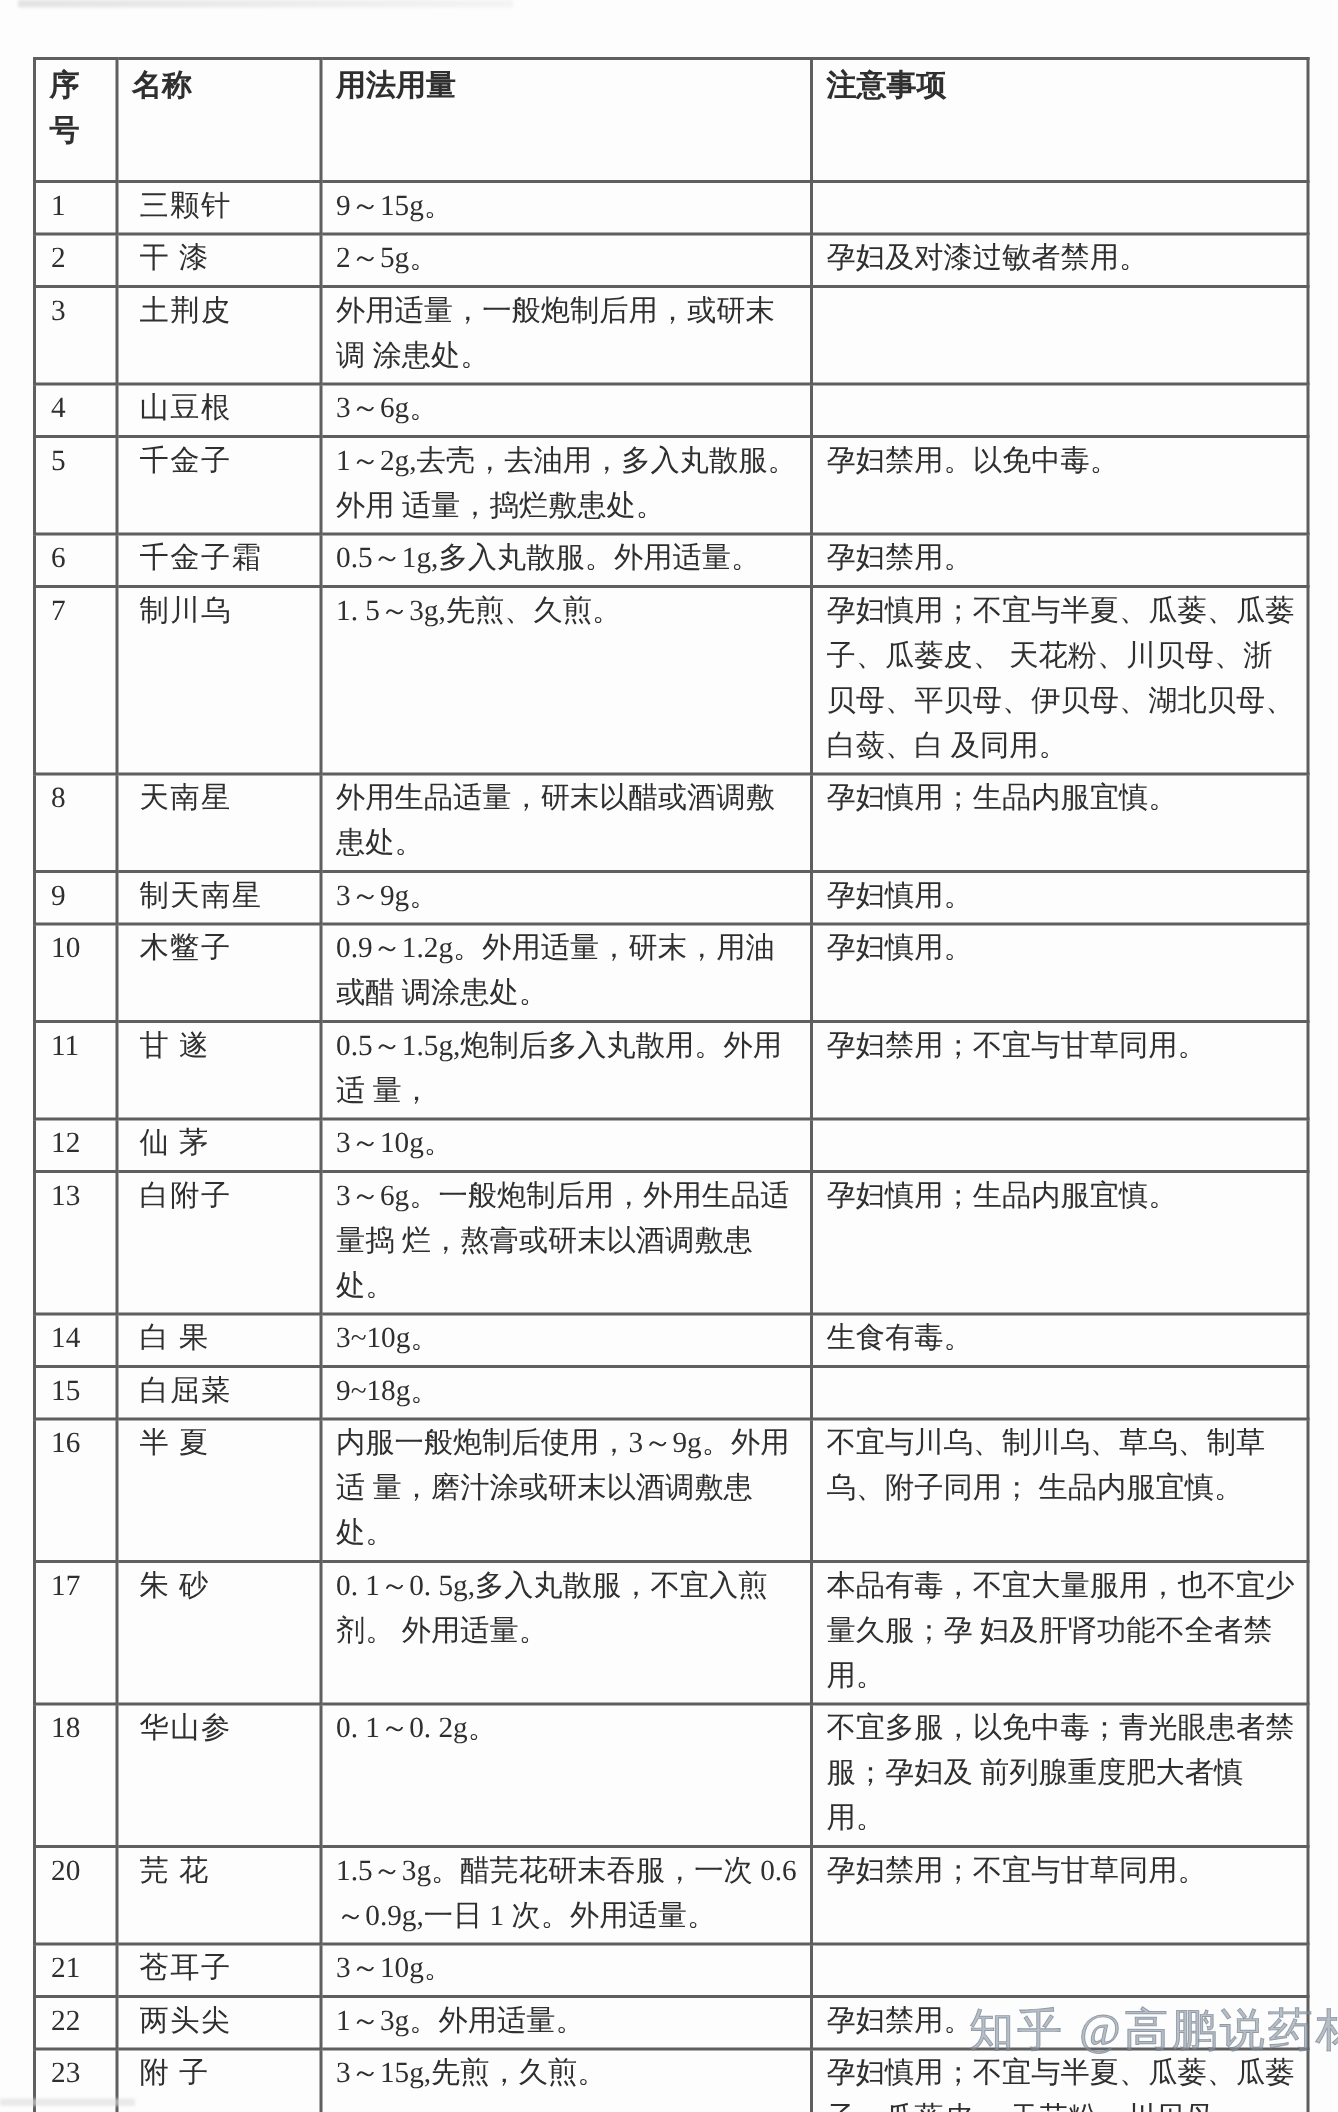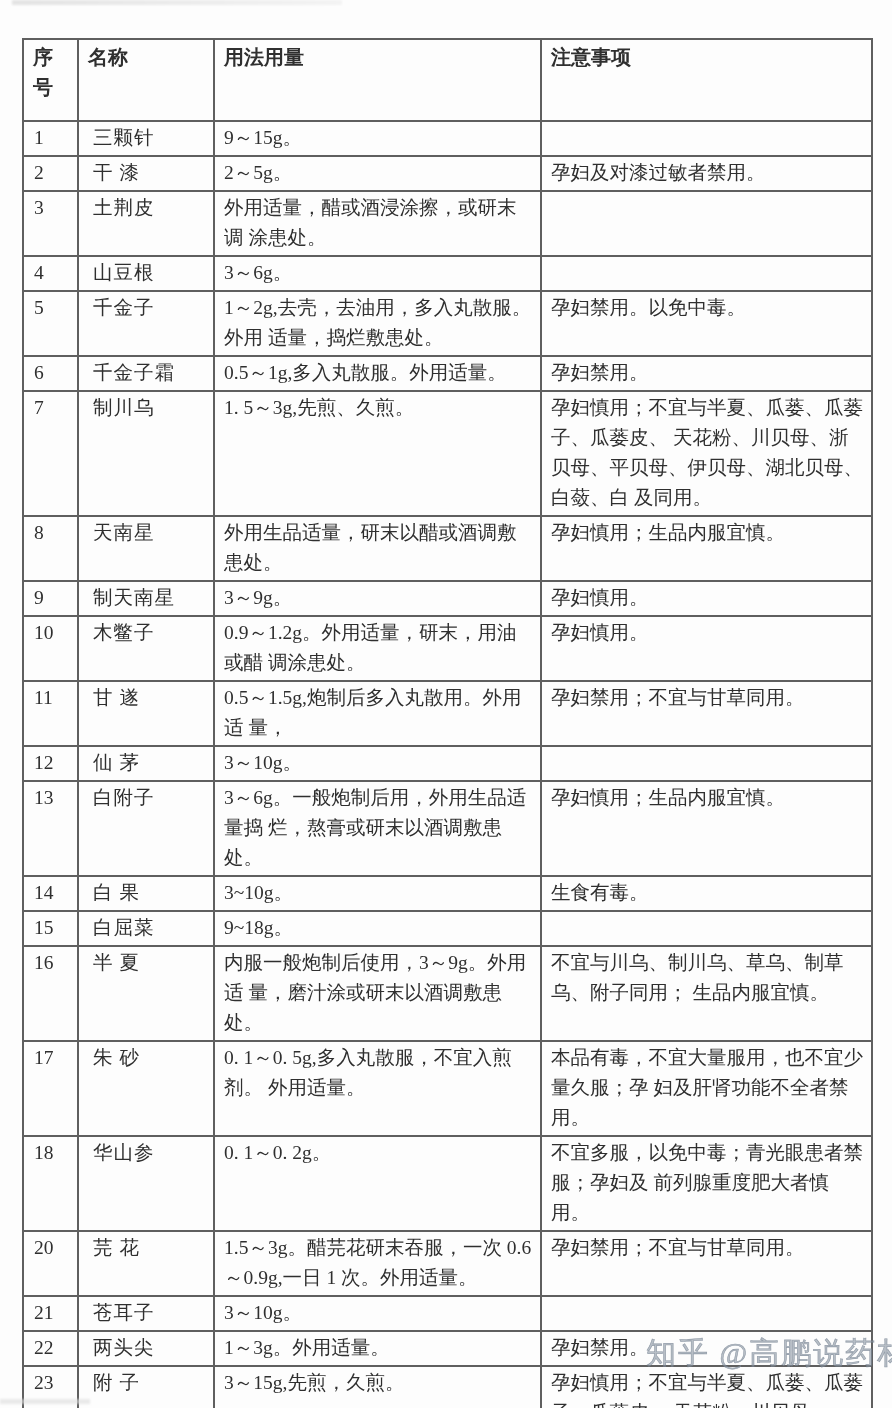--- a/index.html
+++ b/index.html
@@ -133,21 +133,21 @@
   </tr>
 
   <tr>
     <td class="col-no">
             <div class="cell-inner">3</div>
           </td>
     <td class="col-name">
             <div class="cell-inner">土荆皮</div>
           </td>
     <td class="col-dosage">
-            <div class="cell-inner">外用适量，醋或酒浸涂擦，或研末调 涂患处。</div>
+            <div class="cell-inner">外用适量，一般炮制后用，或研末调 涂患处。</div>
           </td>
     <td class="col-caution">
             <div class="cell-inner"></div>
           </td>
   </tr>
 
   <tr>
     <td class="col-no">
             <div class="cell-inner">4</div>
           </td>

